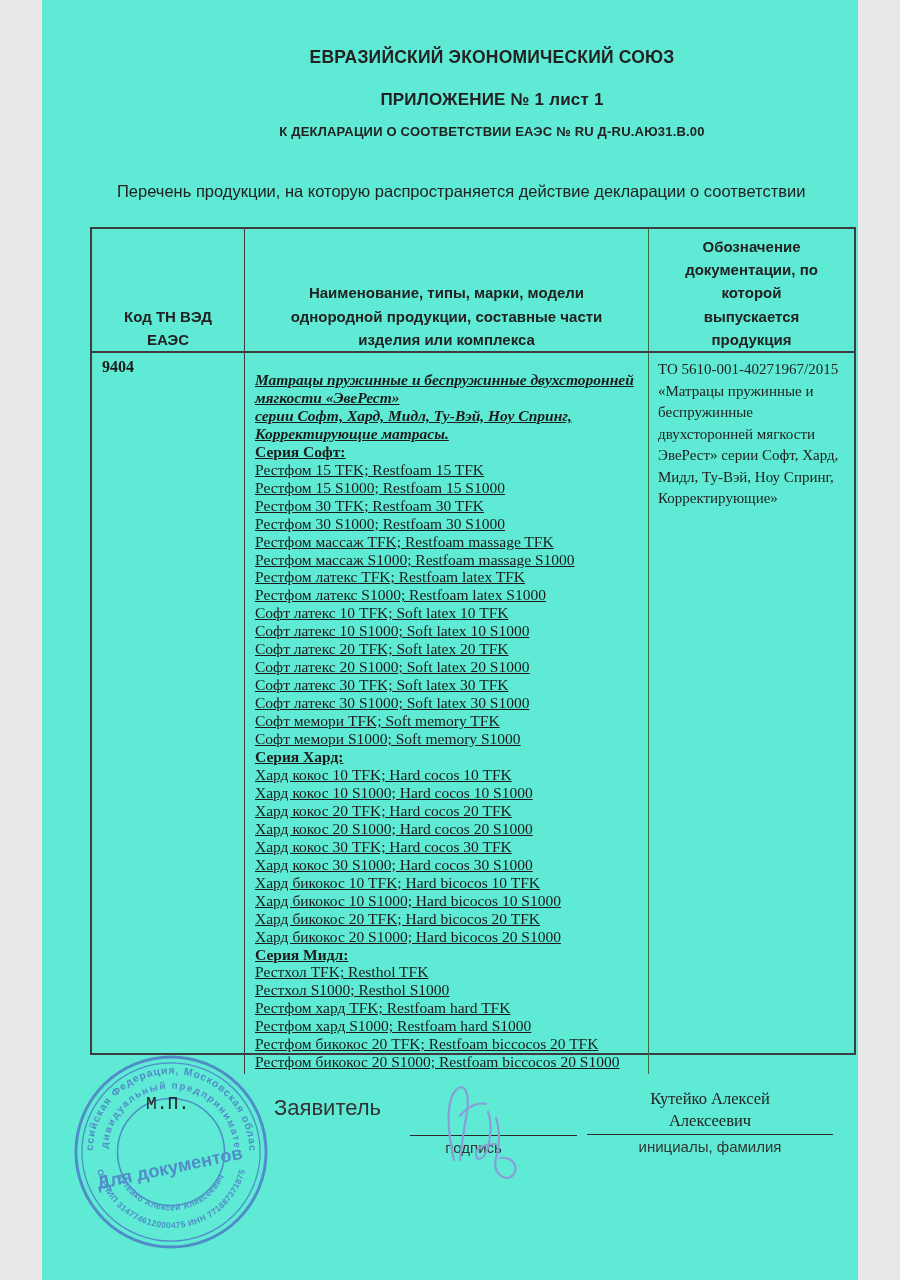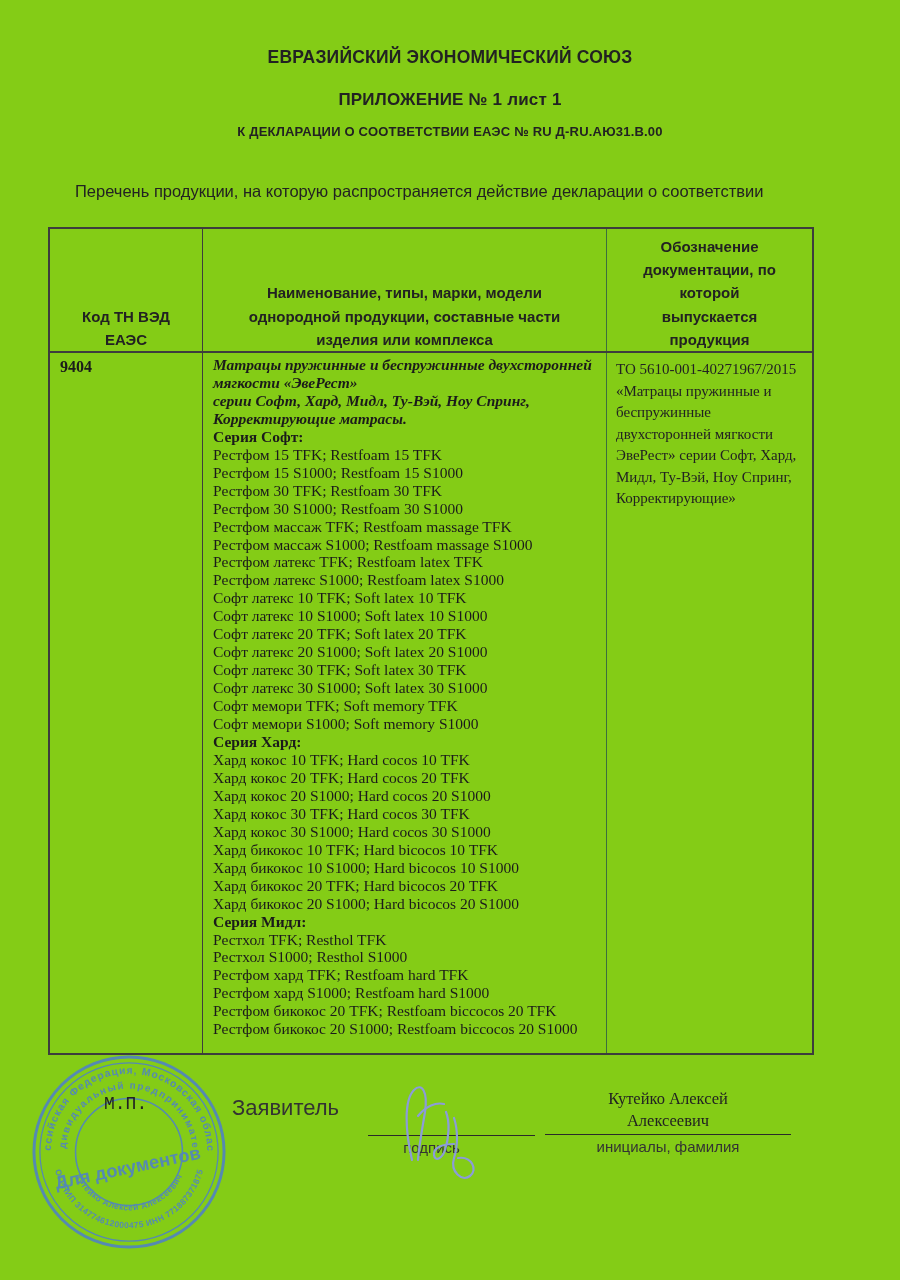--- a/index.html
+++ b/index.html
@@ -1,17 +1,17 @@
 <!DOCTYPE html>
 <html><head>
 <meta charset="utf-8">
 <style>
   html,body{margin:0;padding:0;background:#e8e8e8;}
   .page{
-    position:relative;width:900px;height:1280px;background:#84cc16;
+    position:relative;width:816px;height:1280px;background:#5eead4;
     font-family:"Liberation Serif",serif;color:#1b1b1b;overflow:hidden;
     margin:0 auto;
   }
   
   .title{
     position:absolute;left:0;width:900px;text-align:center;
     font-family:"Liberation Sans",sans-serif;font-weight:bold;
     letter-spacing:.2px;color:#222;
   }
   .t1{top:47px;font-size:17.5px;}
@@ -33,21 +33,21 @@
     line-height:1.55;color:#222;
   }
   .tbody{display:flex;flex:1 1 auto;}
   .c1{flex:0 0 153px;border-right:1.5px solid #3d3d3d;box-sizing:border-box;}
   .c2{flex:0 0 404px;border-right:1.5px solid #3d6e3d;box-sizing:border-box;}
   .c3{flex:1 1 auto;box-sizing:border-box;}
   .hcell{display:flex;align-items:flex-end;justify-content:center;text-align:center;}
   .hc1-inner{width:110px;}
   .hc3-inner{width:150px;}
   .bc1{padding:5px 10px;font-size:16px;font-weight:bold;}
-  .bc2{padding:3px 8px 3px 10px;font-size:15.5px;line-height:17.95px;}
+  .bc2{padding:18px 8px 3px 10px;font-size:15.5px;line-height:17.95px;text-decoration:underline;}
   .bc3{padding:6px 10px 5px 9px;font-size:15px;line-height:21.5px;
        font-family:"Liberation Serif",serif;color:#222;}
   .pl{white-space:nowrap;}
   .pl.bi{font-weight:bold;font-style:italic;}
   .pl.b{font-weight:bold;}
   
   .mp{
     position:absolute;left:104px;top:1094px;
     font-family:Liberation Mono, monospace;font-size:18px;color:#222;z-index:3;
   }
@@ -120,20 +120,21 @@
             <div class="pl n">Софт латекс 10 TFK; Soft latex 10 TFK</div>
             <div class="pl n">Софт латекс 10 S1000; Soft latex 10 S1000</div>
             <div class="pl n">Софт латекс 20 TFK; Soft latex 20 TFK</div>
             <div class="pl n">Софт латекс 20 S1000; Soft latex 20 S1000</div>
             <div class="pl n">Софт латекс 30 TFK; Soft latex 30 TFK</div>
             <div class="pl n">Софт латекс 30 S1000; Soft latex 30 S1000</div>
             <div class="pl n">Софт мемори TFK; Soft memory TFK</div>
             <div class="pl n">Софт мемори S1000; Soft memory S1000</div>
             <div class="pl b">Серия Хард:</div>
             <div class="pl n">Хард кокос 10 TFK; Hard cocos 10 TFK</div>
+            <div class="pl n">Хард кокос 10 S1000; Hard cocos 10 S1000</div>
             <div class="pl n">Хард кокос 20 TFK; Hard cocos 20 TFK</div>
             <div class="pl n">Хард кокос 20 S1000; Hard cocos 20 S1000</div>
             <div class="pl n">Хард кокос 30 TFK; Hard cocos 30 TFK</div>
             <div class="pl n">Хард кокос 30 S1000; Hard cocos 30 S1000</div>
             <div class="pl n">Хард бикокос 10 TFK; Hard bicocos 10 TFK</div>
             <div class="pl n">Хард бикокос 10 S1000; Hard bicocos 10 S1000</div>
             <div class="pl n">Хард бикокос 20 TFK; Hard bicocos 20 TFK</div>
             <div class="pl n">Хард бикокос 20 S1000; Hard bicocos 20 S1000</div>
             <div class="pl b">Серия Мидл:</div>
             <div class="pl n">Рестхол TFK; Resthol TFK</div>

